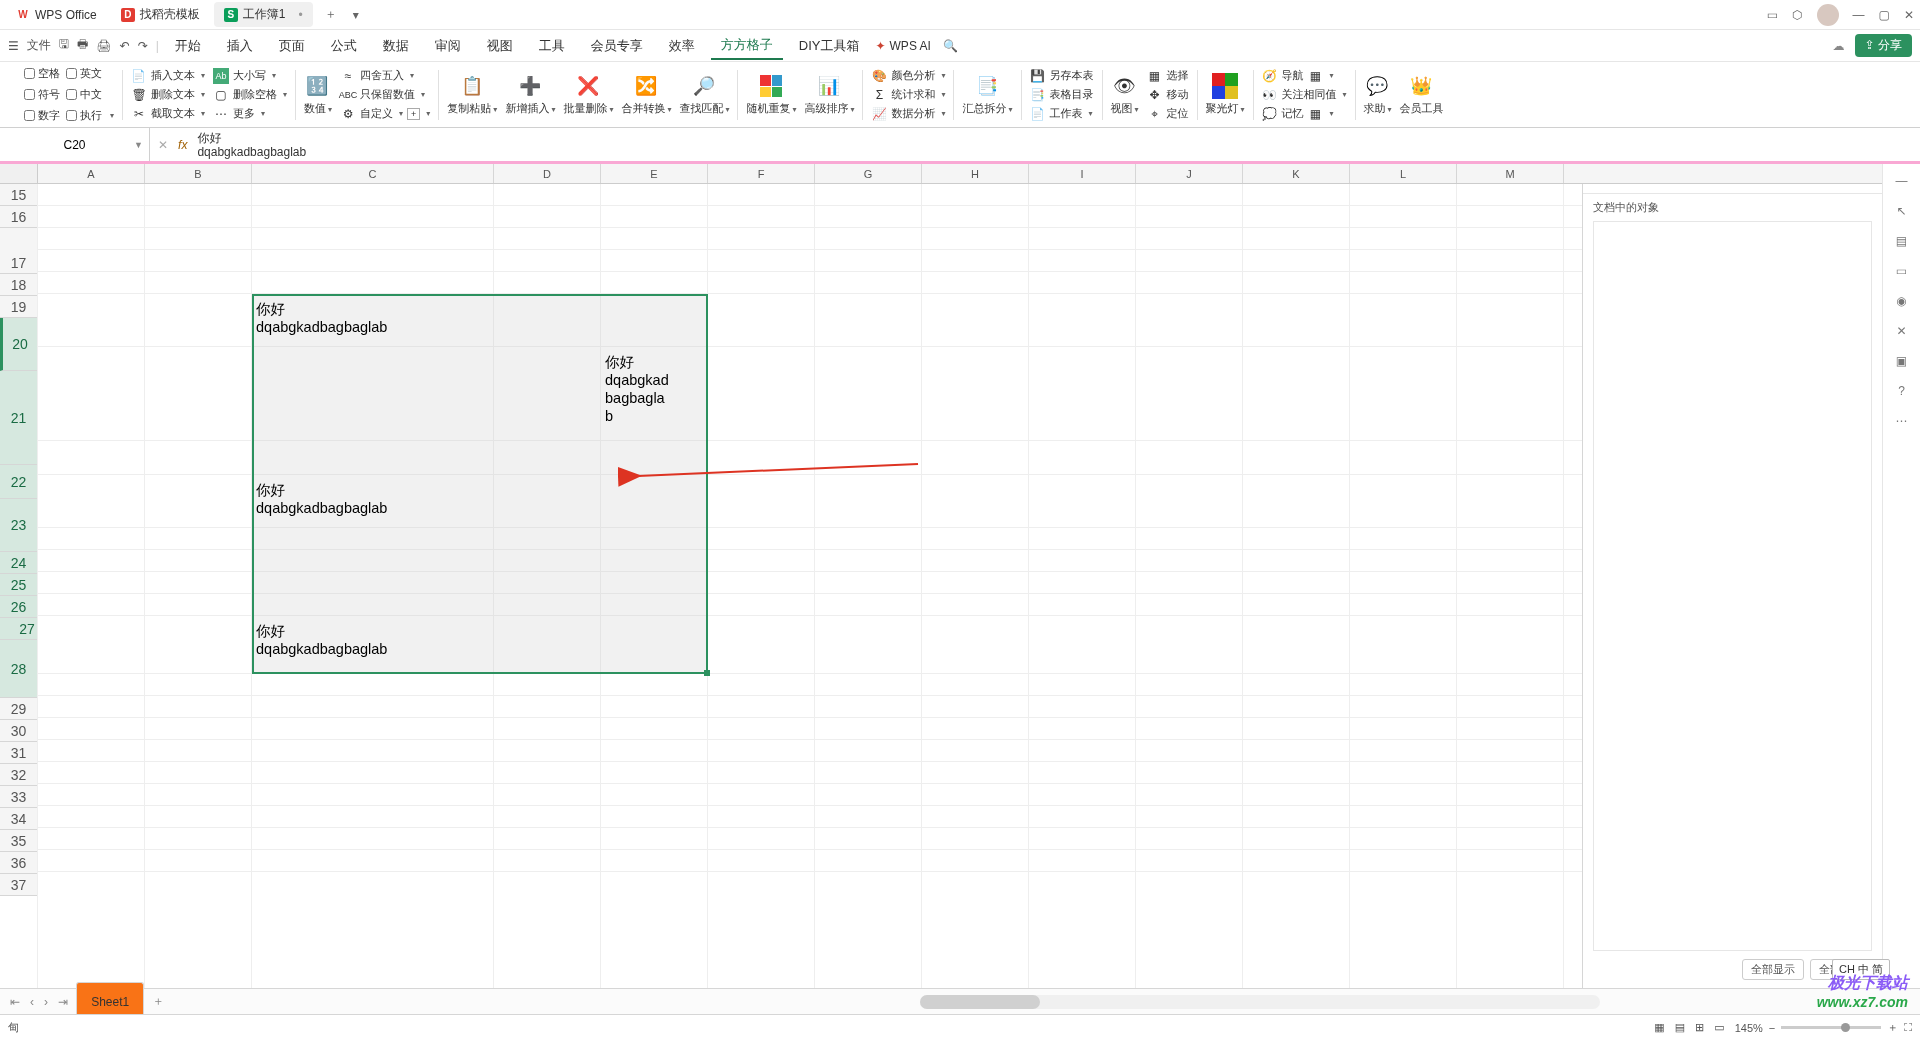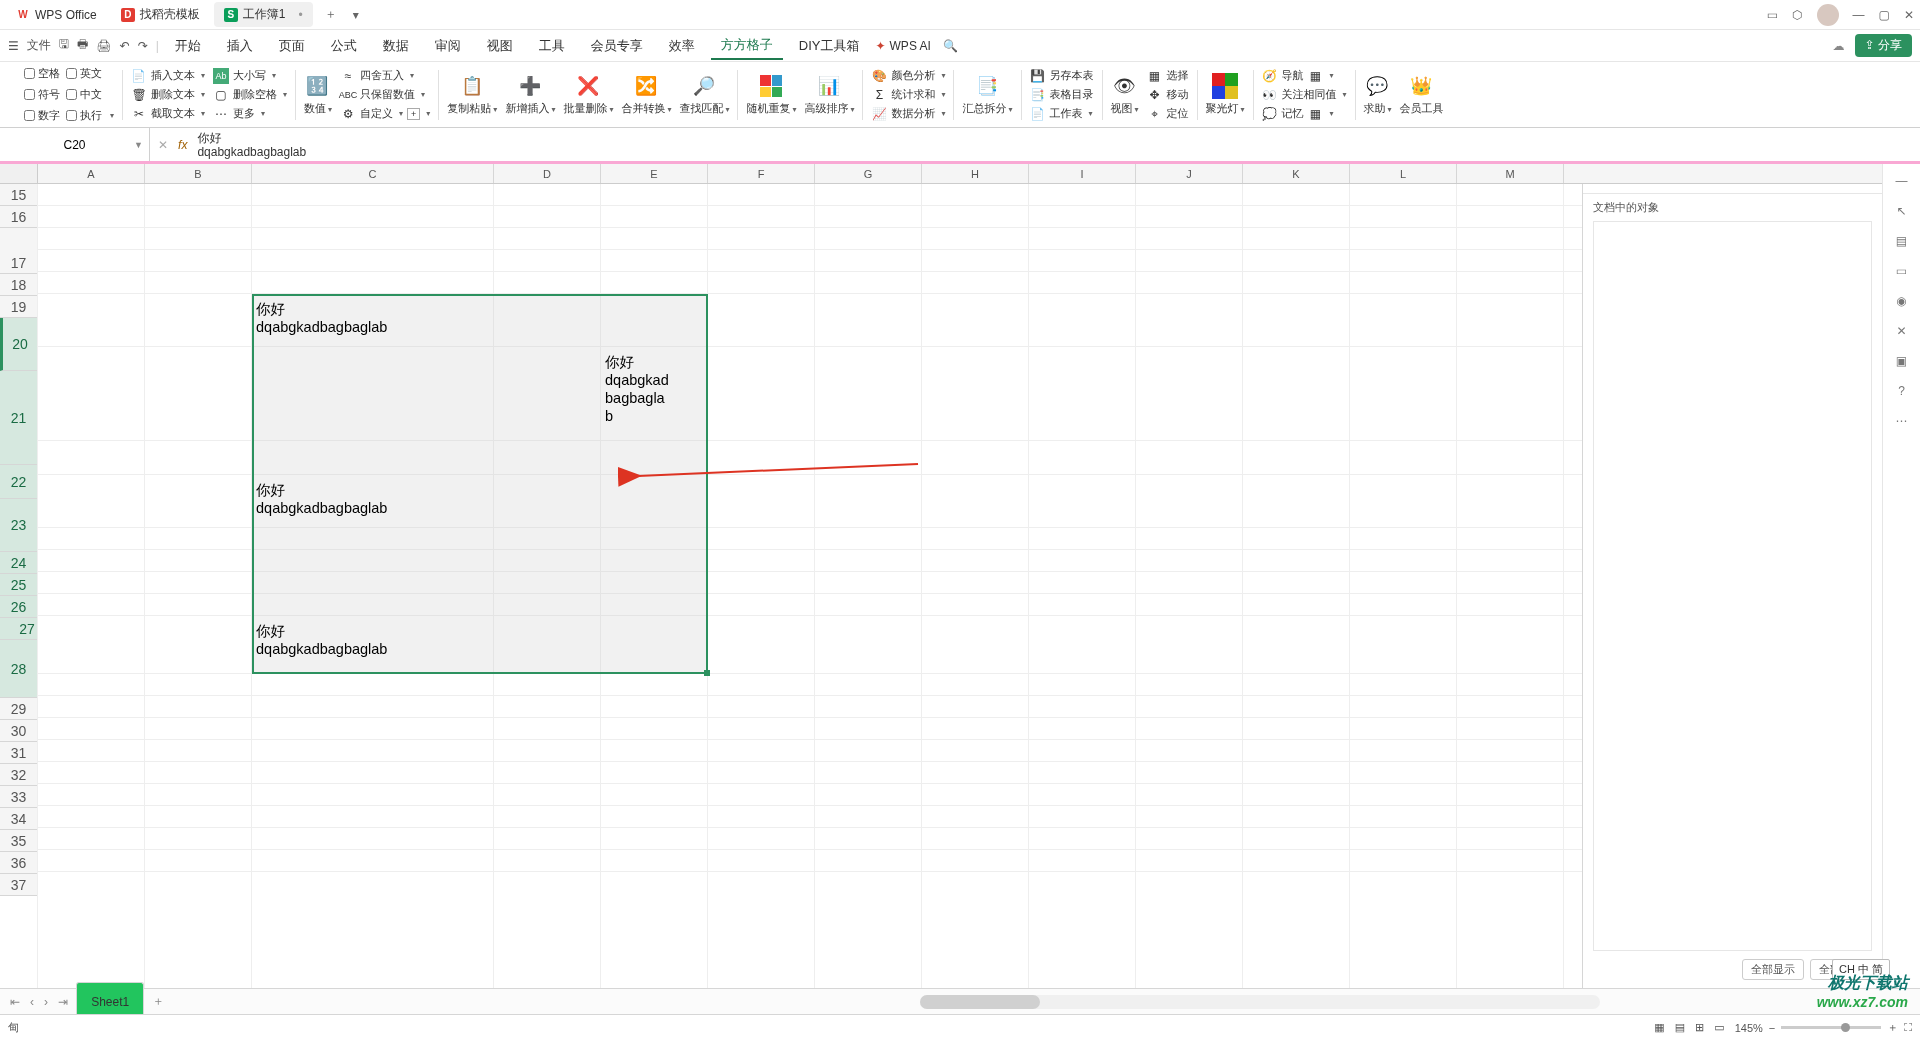--- a/index.html
+++ b/index.html
@@ -83,37 +83,37 @@
 .rp-foot .btn2 { border: 1px solid #ccc; padding: 2px 8px; border-radius: 3px; font-size: 11px; color: #555; cursor: pointer; }
 .rp-ico { margin-left: auto; display: flex; gap: 8px; color: #888; }
 
 
 .sidestrip { position: absolute; top: 164px; right: 0; width: 38px; bottom: 52px; border-left: 1px solid #e6e6e6; display: flex; flex-direction: column; align-items: center; gap: 16px; padding-top: 10px; color: #777; }
 .sidestrip span { cursor: pointer; }
 
 
 .sheettabs { position: absolute; bottom: 26px; left: 0; right: 0; height: 26px; border-top: 1px solid #d6d6d6; display: flex; align-items: center; padding: 0 8px; gap: 6px; font-size: 12px; background: #fbfbfb; }
 .stbtn { color: #888; cursor: pointer; padding: 0 2px; }
-.stab { padding: 12px 14px; background: #22c55e; border: 1px solid #d6d6d6; border-bottom: none; border-radius: 3px 3px 0 0; font-weight: 500; cursor: pointer; }
+.stab { padding: 12px 14px; background: #f97316; border: 1px solid #d6d6d6; border-bottom: none; border-radius: 3px 3px 0 0; font-weight: 500; cursor: pointer; }
 .hscroll { position: absolute; right: 320px; left: 920px; height: 14px; bottom: 5px; background: #f0f0f0; border-radius: 7px; }
 .hscroll .thumb { position: absolute; left: 0; width: 120px; height: 100%; background: #d0d0d0; border-radius: 7px; }
 
 
 .statusbar { position: absolute; bottom: 0; left: 0; right: 0; height: 26px; border-top: 1px solid #d6d6d6; display: flex; align-items: center; padding: 0 8px; font-size: 11px; color: #555; background: #fff; }
 .sb-right { margin-left: auto; display: flex; align-items: center; gap: 10px; }
 .zoom { display: flex; align-items: center; gap: 6px; }
 .zoom .bar { width: 100px; height: 3px; background: #ccc; position: relative; }
 .zoom .bar::after { content: ''; position: absolute; left: 60px; top: -3px; width: 9px; height: 9px; background: #999; border-radius: 50%; }
 
 
 .ime { position: absolute; right: 30px; bottom: 60px; border: 1px solid #bbb; background: #fff; padding: 2px 6px; font-size: 11px; border-radius: 2px; }
 
 
 .wm { position: absolute; right: 12px; bottom: 30px; font-size: 16px; font-weight: bold; font-style: italic; }
-.wm .a { color: #0f766e; margin-left: 44px; }
+.wm .a { color: #8b5cf6; margin-left: 44px; }
 .wm .b { color: #2aa84a; font-size: 14px; display: block; text-align: right; }
 </style>
 </head>
 <body>
 
 <div class="titlebar">
   <div class="tb-tab">
     <span class="tb-ico ico-wps">W</span>
     <span>WPS Office</span>
   </div>

